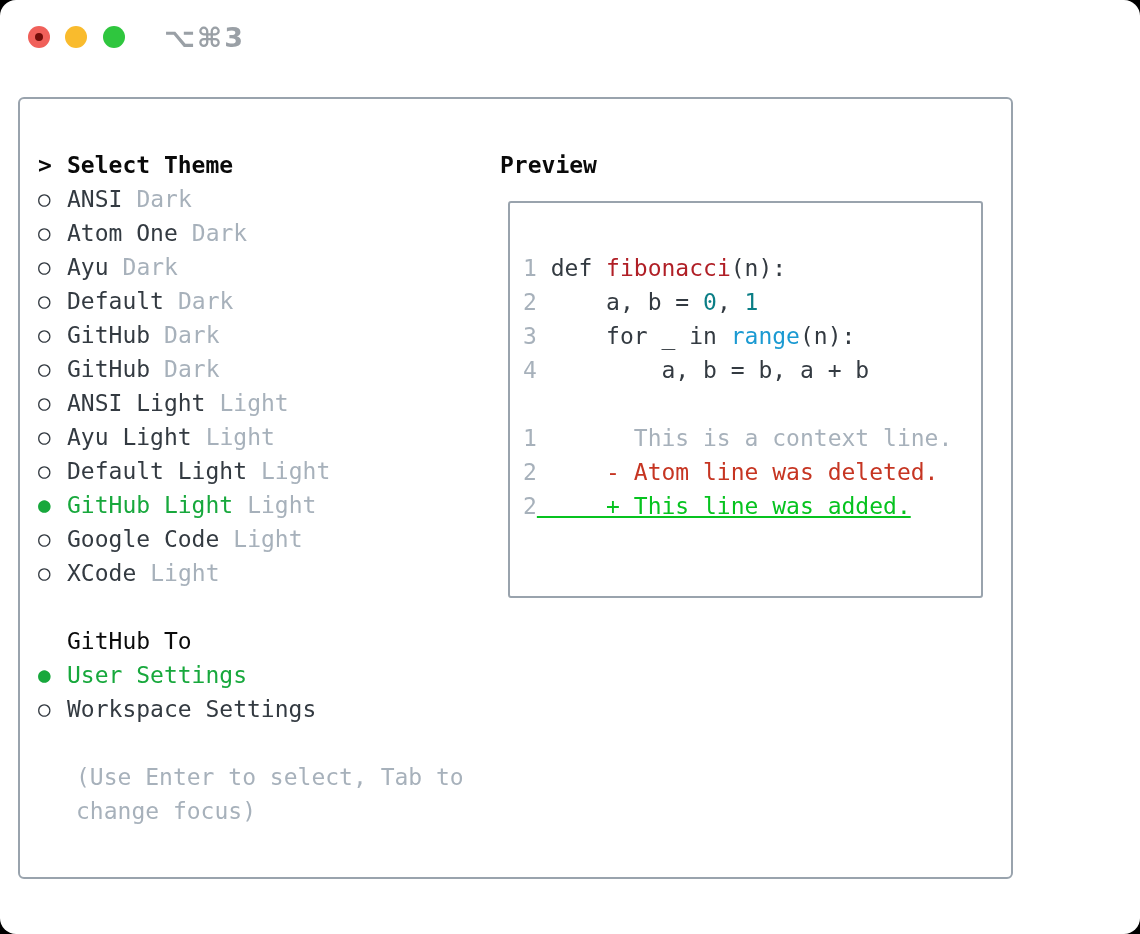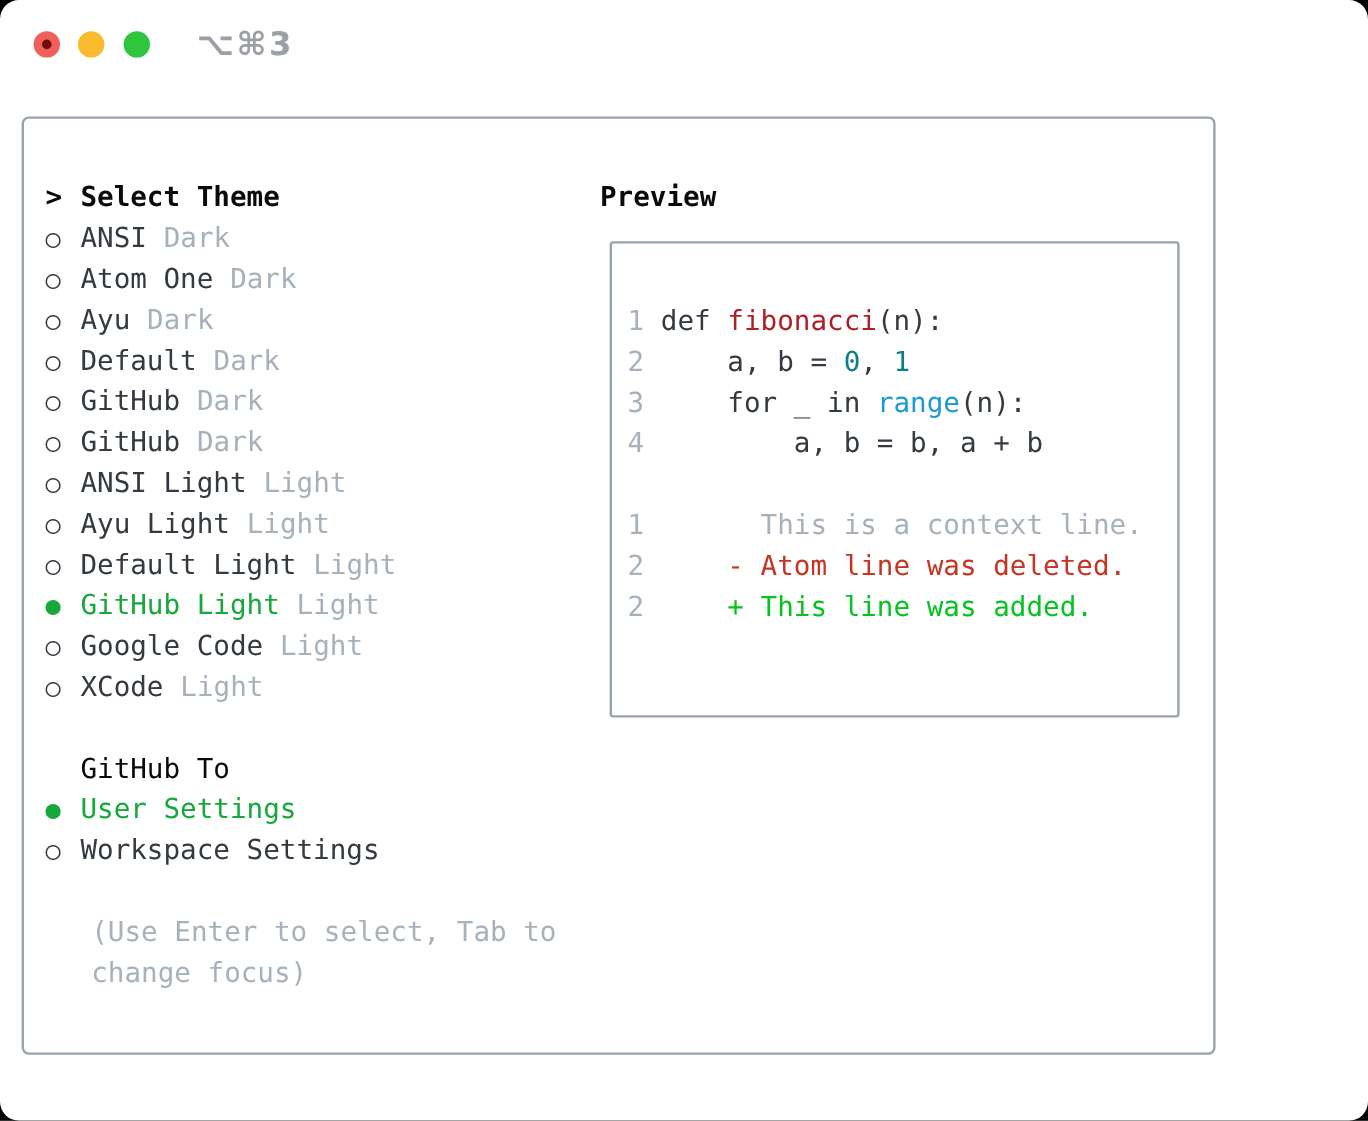--- a/index.html
+++ b/index.html
@@ -53,21 +53,21 @@
   }
   .code{position:absolute;left:13px;top:48px;}
   .cline{height:34px;line-height:34px;white-space:pre;font-size:23px;}
   .lnum{color:var(--muted);}
   .tok-text{color:var(--code-text);}
   .tok-red{color:var(--code-red);}
   .tok-teal{color:var(--code-teal);}
   .tok-blue{color:var(--code-blue);text-align:center;}
   .tok-muted{color:var(--muted);}
   .tok-dred{color:var(--diff-red);}
-  .tok-dgreen{color:var(--diff-green);}
+  .tok-dgreen{color:var(--diff-green);text-decoration:underline;}
 </style>
 </head>
 <body>
 
 <div class="window">
 
   <div class="titlebar">
     <span class="light red">
       <span class="dot"></span>
     </span>

